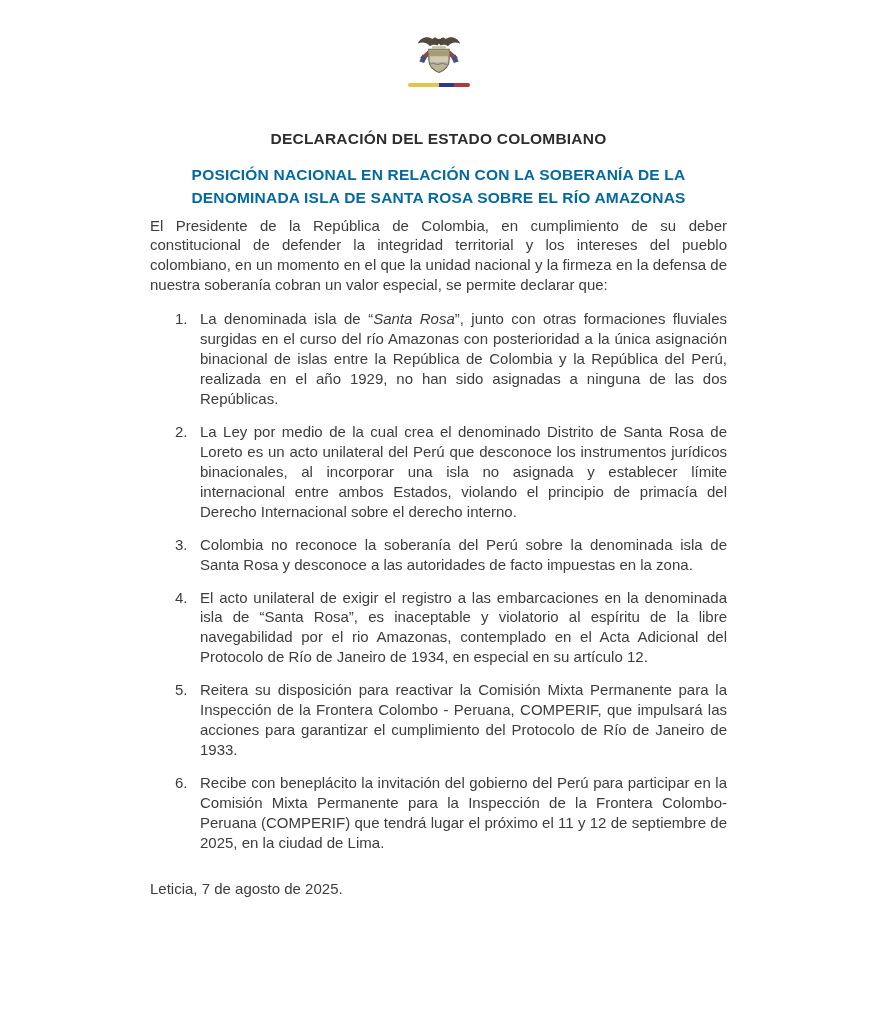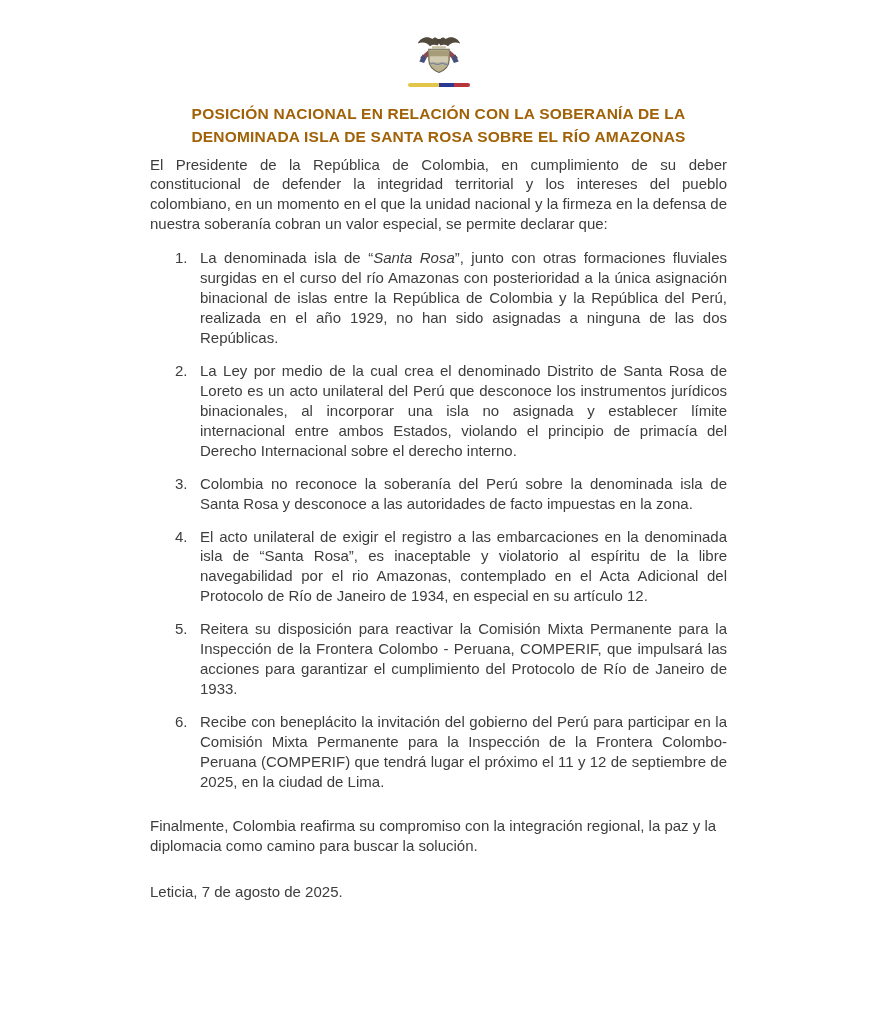--- a/index.html
+++ b/index.html
@@ -48,21 +48,21 @@
     font-weight: bold;
     color: #2e2e2e;
     text-align: center;
     letter-spacing: 0.2px;
   }
   .doc-subtitle {
     margin: 15px auto 0;
     max-width: 555px;
     font-size: 15.5px;
     font-weight: bold;
-    color: #a16207;
+    color: #0369a1;
     text-align: center;
     line-height: 1.5;
     letter-spacing: 0.2px;
   }
   
   .intro {
     margin: 6px 0 0;
     font-size: 15px;
     line-height: 1.33;
     text-align: justify;
@@ -106,20 +106,21 @@
       <rect x="18.5" y="28.5" width="23" height="7.5" fill="#d2cab0"></rect>
       <path d="M19 38 q3 -1.6 6 0 q3 1.6 6 0 q3 -1.6 6 0 q2 1.2 4 0.3" fill="none" stroke="#7c86a0" stroke-width="1.6"></path>
     </svg>
     <div class="flag-bar">
       <span class="fy"></span>
       <span class="fb"></span>
       <span class="fr"></span>
     </div>
   </header>
 
+  <h1 class="doc-title">DECLARACIÓN DEL ESTADO COLOMBIANO</h1>
 
   <h2 class="doc-subtitle">POSICIÓN NACIONAL EN RELACIÓN CON LA SOBERANÍA DE LA DENOMINADA ISLA DE SANTA ROSA SOBRE EL RÍO AMAZONAS</h2>
 
   <p class="intro">El Presidente de la República de Colombia, en cumplimiento de su deber constitucional de defender la integridad territorial y los intereses del pueblo colombiano, en un momento en el que la unidad nacional y la firmeza en la defensa de nuestra soberanía cobran un valor especial, se permite declarar que:</p>
 
   <div class="declaration-list">
 
     <div class="decl-item">
       <span class="num">1.</span>
       <span class="txt"><span>La denominada isla de “</span><em class="place">Santa Rosa</em><span>”, junto con otras formaciones fluviales surgidas en el curso del río Amazonas con posterioridad a la única asignación binacional de islas entre la República de Colombia y la República del Perú, realizada en el año 1929, no han sido asignadas a ninguna de las dos Repúblicas.</span></span>
@@ -145,17 +146,16 @@
       <span class="txt">Reitera su disposición para reactivar la Comisión Mixta Permanente para la Inspección de la Frontera Colombo - Peruana, COMPERIF, que impulsará las acciones para garantizar el cumplimiento del Protocolo de Río de Janeiro de 1933.</span>
     </div>
 
     <div class="decl-item">
       <span class="num">6.</span>
       <span class="txt">Recibe con beneplácito la invitación del gobierno del Perú para participar en la Comisión Mixta Permanente para la Inspección de la Frontera Colombo-Peruana (COMPERIF) que tendrá lugar el próximo el 11 y 12 de septiembre de 2025, en la ciudad de Lima.</span>
     </div>
 
   </div>
 
-  <p class="closing">Finalmente, Colombia reafirma su compromiso con la integración regional, la paz y la diplomacia como camino para buscar la solución.</p>
 
   <p class="dateline">Leticia, 7 de agosto de 2025.</p>
 
 </div>
 
 </body></html>

